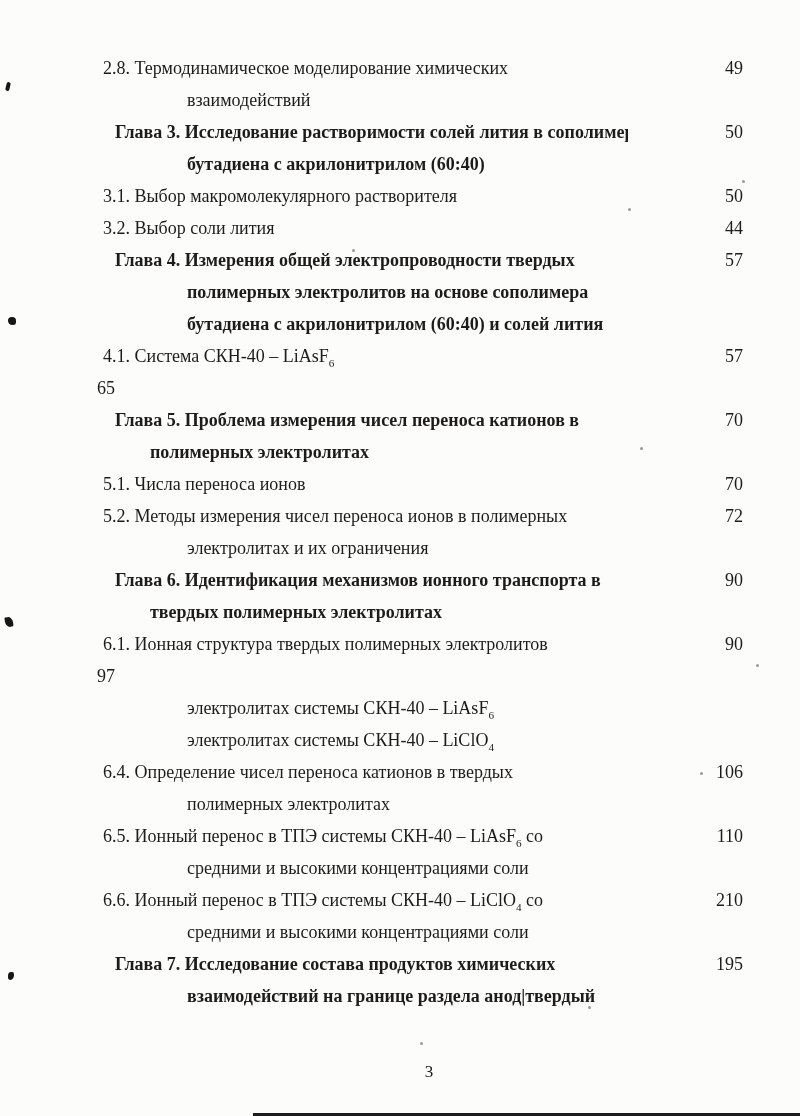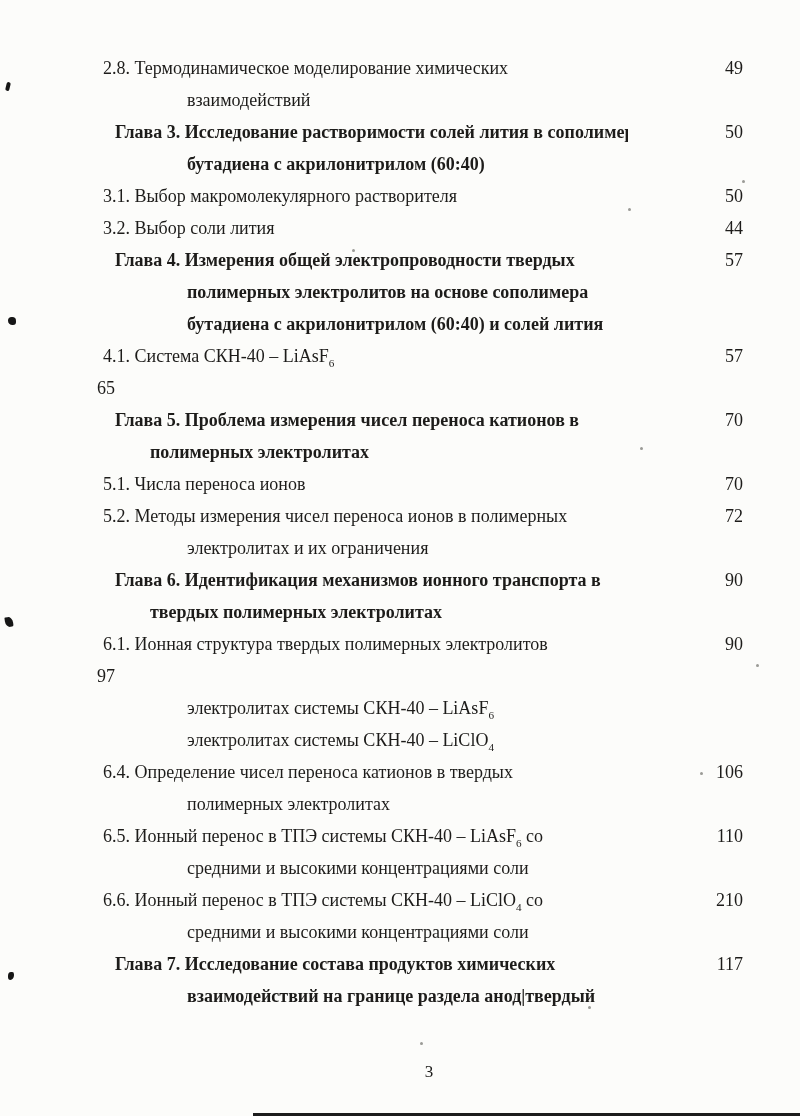--- a/index.html
+++ b/index.html
@@ -182,21 +182,21 @@
       <div class="toc-row">
         <span class="toc-text indent-sub"><span>6.6. Ионный перенос в ТПЭ системы СКН-40 – LiClO</span><sub>4</sub><span> со</span></span>
         <span class="toc-pagenum">210</span>
       </div>
       <div class="toc-row">
         <span class="toc-text indent-cont"><span>средними и высокими концентрациями соли</span></span>
         <span class="toc-pagenum"></span>
       </div>
       <div class="toc-row">
         <span class="toc-text indent-chapter bold"><span>Глава 7. Исследование состава продуктов химических</span></span>
-        <span class="toc-pagenum">117</span>
+        <span class="toc-pagenum">195</span>
       </div>
       <div class="toc-row">
         <span class="toc-text indent-cont bold"><span>взаимодействий на границе раздела анод|твердый</span></span>
         <span class="toc-pagenum"></span>
       </div>
     </div>
 
   <div class="page-number">3</div>
 
   <span class="artifact a1"></span>

